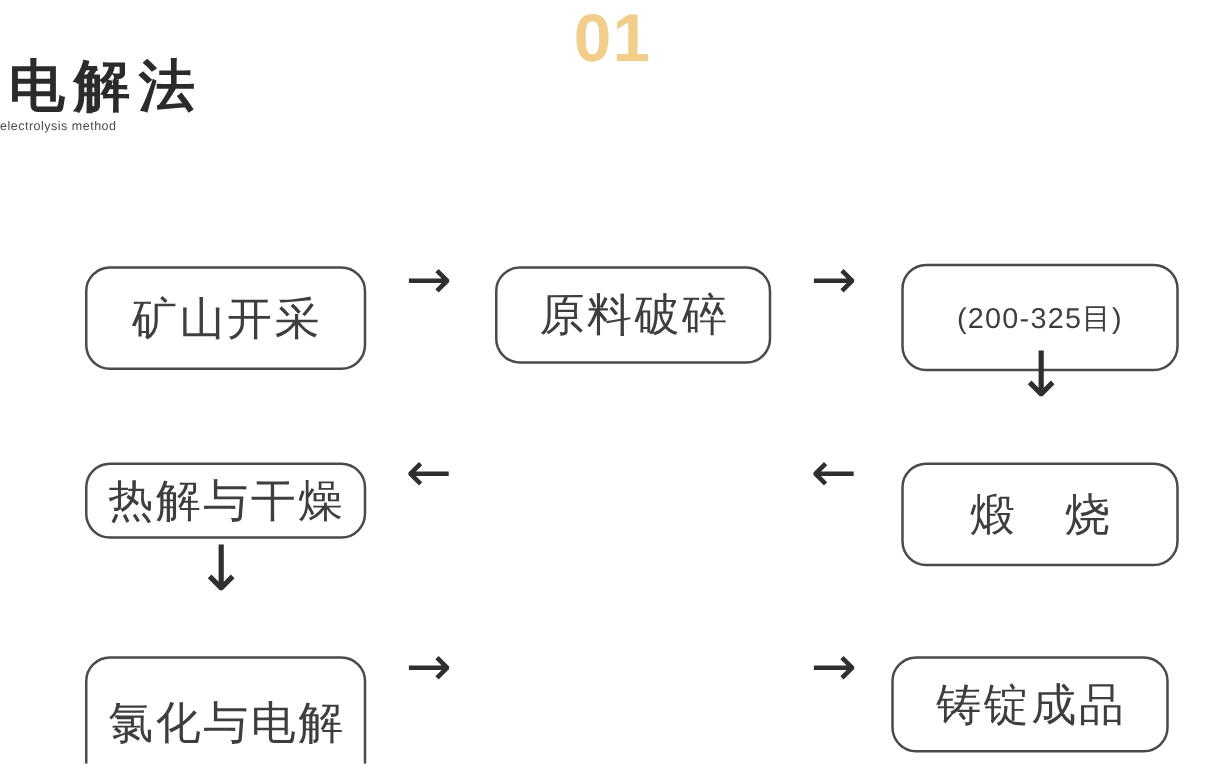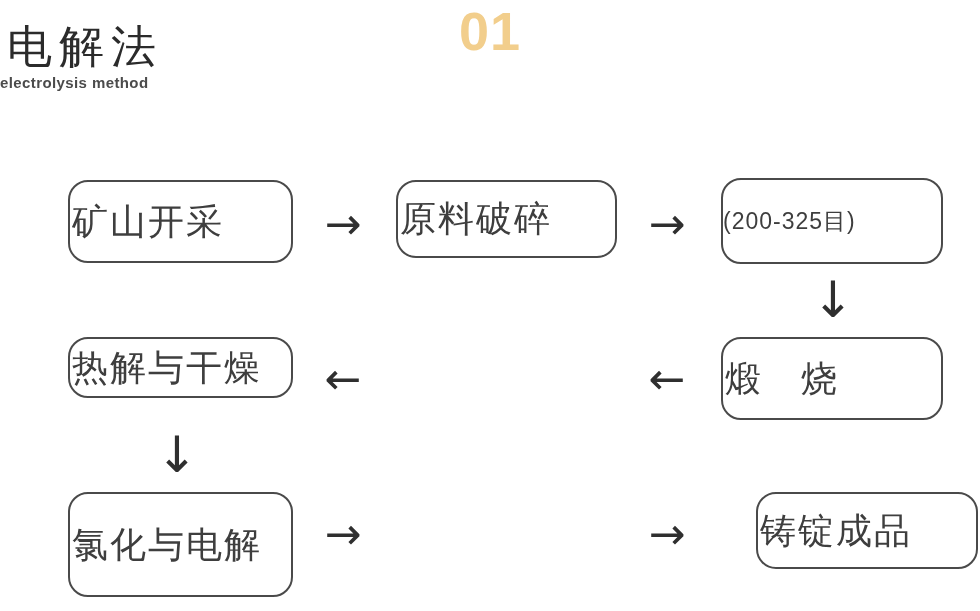--- a/index.html
+++ b/index.html
@@ -26,50 +26,51 @@
     font-weight: 700;
     letter-spacing: 1px;
     line-height: 1;
     color: var(--accent-gold, #f2ce8c);
     z-index: 0;
   }
   .title {
     position: relative;
     z-index: 1;
     margin: 0;
-    padding-top: 24px;
+    padding-top: 46px;
     font-size: 45px;
-    font-weight: 400;
+    font-weight: 700;
     letter-spacing: 7px;
     text-indent: 7px;
     line-height: 1;
     color: var(--title-dark, #2b2b2b);
   }
   .subtitle {
     position: relative;
     z-index: 1;
     margin-top: 5px;
-    font-size: 15px;
+    font-size: 10px;
     letter-spacing: 0.4px;
     color: #4b4b4b;
-    font-weight: bold;
   }
 
   
   .flow { position: absolute; inset: 0; }
   .box {
     position: absolute;
     box-sizing: border-box;
     border: 2px solid var(--box-border, #4a4a4a);
     border-radius: 20px;
     background: #ffffff;
     display: flex;
     flex-direction: column;
+    align-items: center;
     justify-content: center;
     color: var(--box-text, #3e3e3e);
+    margin-top: 33px;
   }
   .box-label {
     font-size: 36px;
     letter-spacing: 2px;
     text-indent: 2px;
     line-height: 1.1;
     white-space: nowrap;
   }
   .box-sub {
     font-size: 23px;
@@ -125,18 +126,18 @@
       <span class="box-label">热解与干燥</span>
     </div>
 
     <span class="arrow down" style="left:177px;top:455px">↓</span>
 
     <div class="box" style="left:68px;top:492px;width:225px;height:105px">
       <span class="box-label">氯化与电解</span>
     </div>
     <span class="arrow" style="left:343px;top:534px">→</span>
     <span class="arrow" style="left:667px;top:534px">→</span>
-    <div class="box" style="left:756px;top:492px;width:222px;height:77px">
+    <div class="box" style="left:713px;top:492px;width:222px;height:77px">
       <span class="box-label">铸锭成品</span>
     </div>
 
   </div>
 </div>
 
 </body></html>

